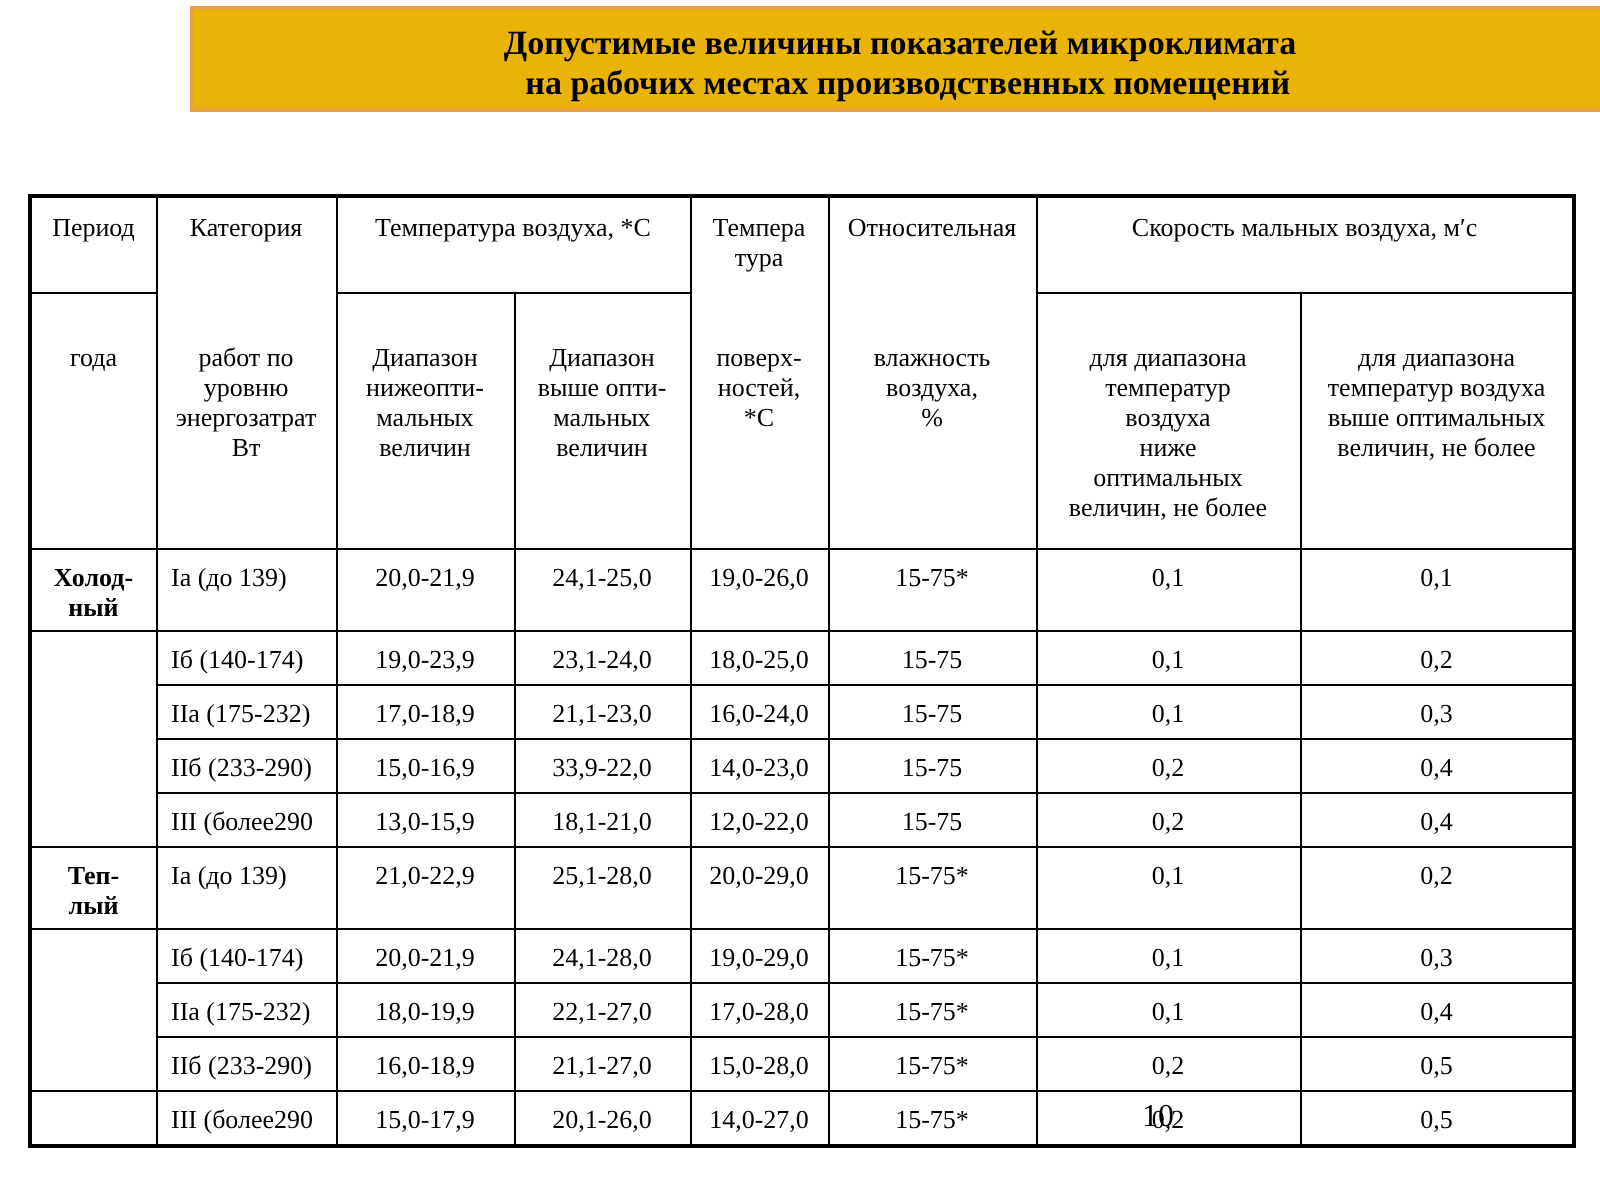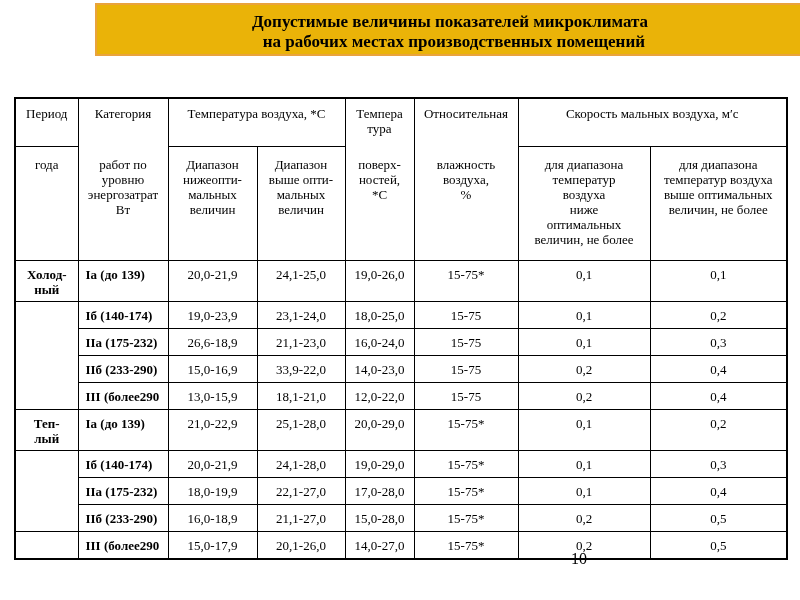--- a/index.html
+++ b/index.html
@@ -24,27 +24,27 @@
   }
   th,td{
     border:1px solid #000;
     font-weight:normal;vertical-align:top;
     font-size:13px;line-height:15px;
     padding:0;white-space:pre-line;overflow:hidden;
     text-align:center;
   }
   tr.hr1 th{height:40px;padding-top:7px;}
   tr.hr1 th.nb{border-bottom-style:hidden;}
-  tr.hr2 th{height:103px;padding-top:10px;}
+  tr.hr2 th{height:103px;padding-top:24px;}
   tr.hr2 th.nt{border-top-style:hidden;}
   tbody td{padding-top:6px;}
   tr.tall{height:41px;}
   tr.short{height:27px;}
   td.period-cell{font-weight:bold;}
-  td.cat-cell{text-align:left;padding-left:7px;white-space:nowrap;font-weight:bold;}
+  td.cat-cell{text-align:left;padding-left:7px;white-space:nowrap;}
   td.num-cell{white-space:nowrap;margin-top:20px;}
   
   .pagenum{position:absolute;left:571px;top:549px;font-size:16px;line-height:19px;}
 </style>
 </head>
 <body>
 
 <div class="banner">
   <span class="line1">Допустимые величины показателей микроклимата</span>
   <span class="line2">на рабочих местах производственных помещений</span>
@@ -121,21 +121,21 @@
           <td class="cat-cell">Iб (140-174)</td>
           <td class="num-cell">19,0-23,9</td>
           <td class="num-cell">23,1-24,0</td>
           <td class="num-cell">18,0-25,0</td>
           <td class="num-cell">15-75</td>
           <td class="num-cell">0,1</td>
           <td class="num-cell">0,2</td>
         </tr>
         <tr class="short">
           <td class="cat-cell">IIа (175-232)</td>
-          <td class="num-cell">26,6-18,9</td>
+          <td class="num-cell">17,0-18,9</td>
           <td class="num-cell">21,1-23,0</td>
           <td class="num-cell">16,0-24,0</td>
           <td class="num-cell">15-75</td>
           <td class="num-cell">0,1</td>
           <td class="num-cell">0,3</td>
         </tr>
         <tr class="short">
           <td class="cat-cell">IIб (233-290)</td>
           <td class="num-cell">15,0-16,9</td>
           <td class="num-cell">33,9-22,0</td>

